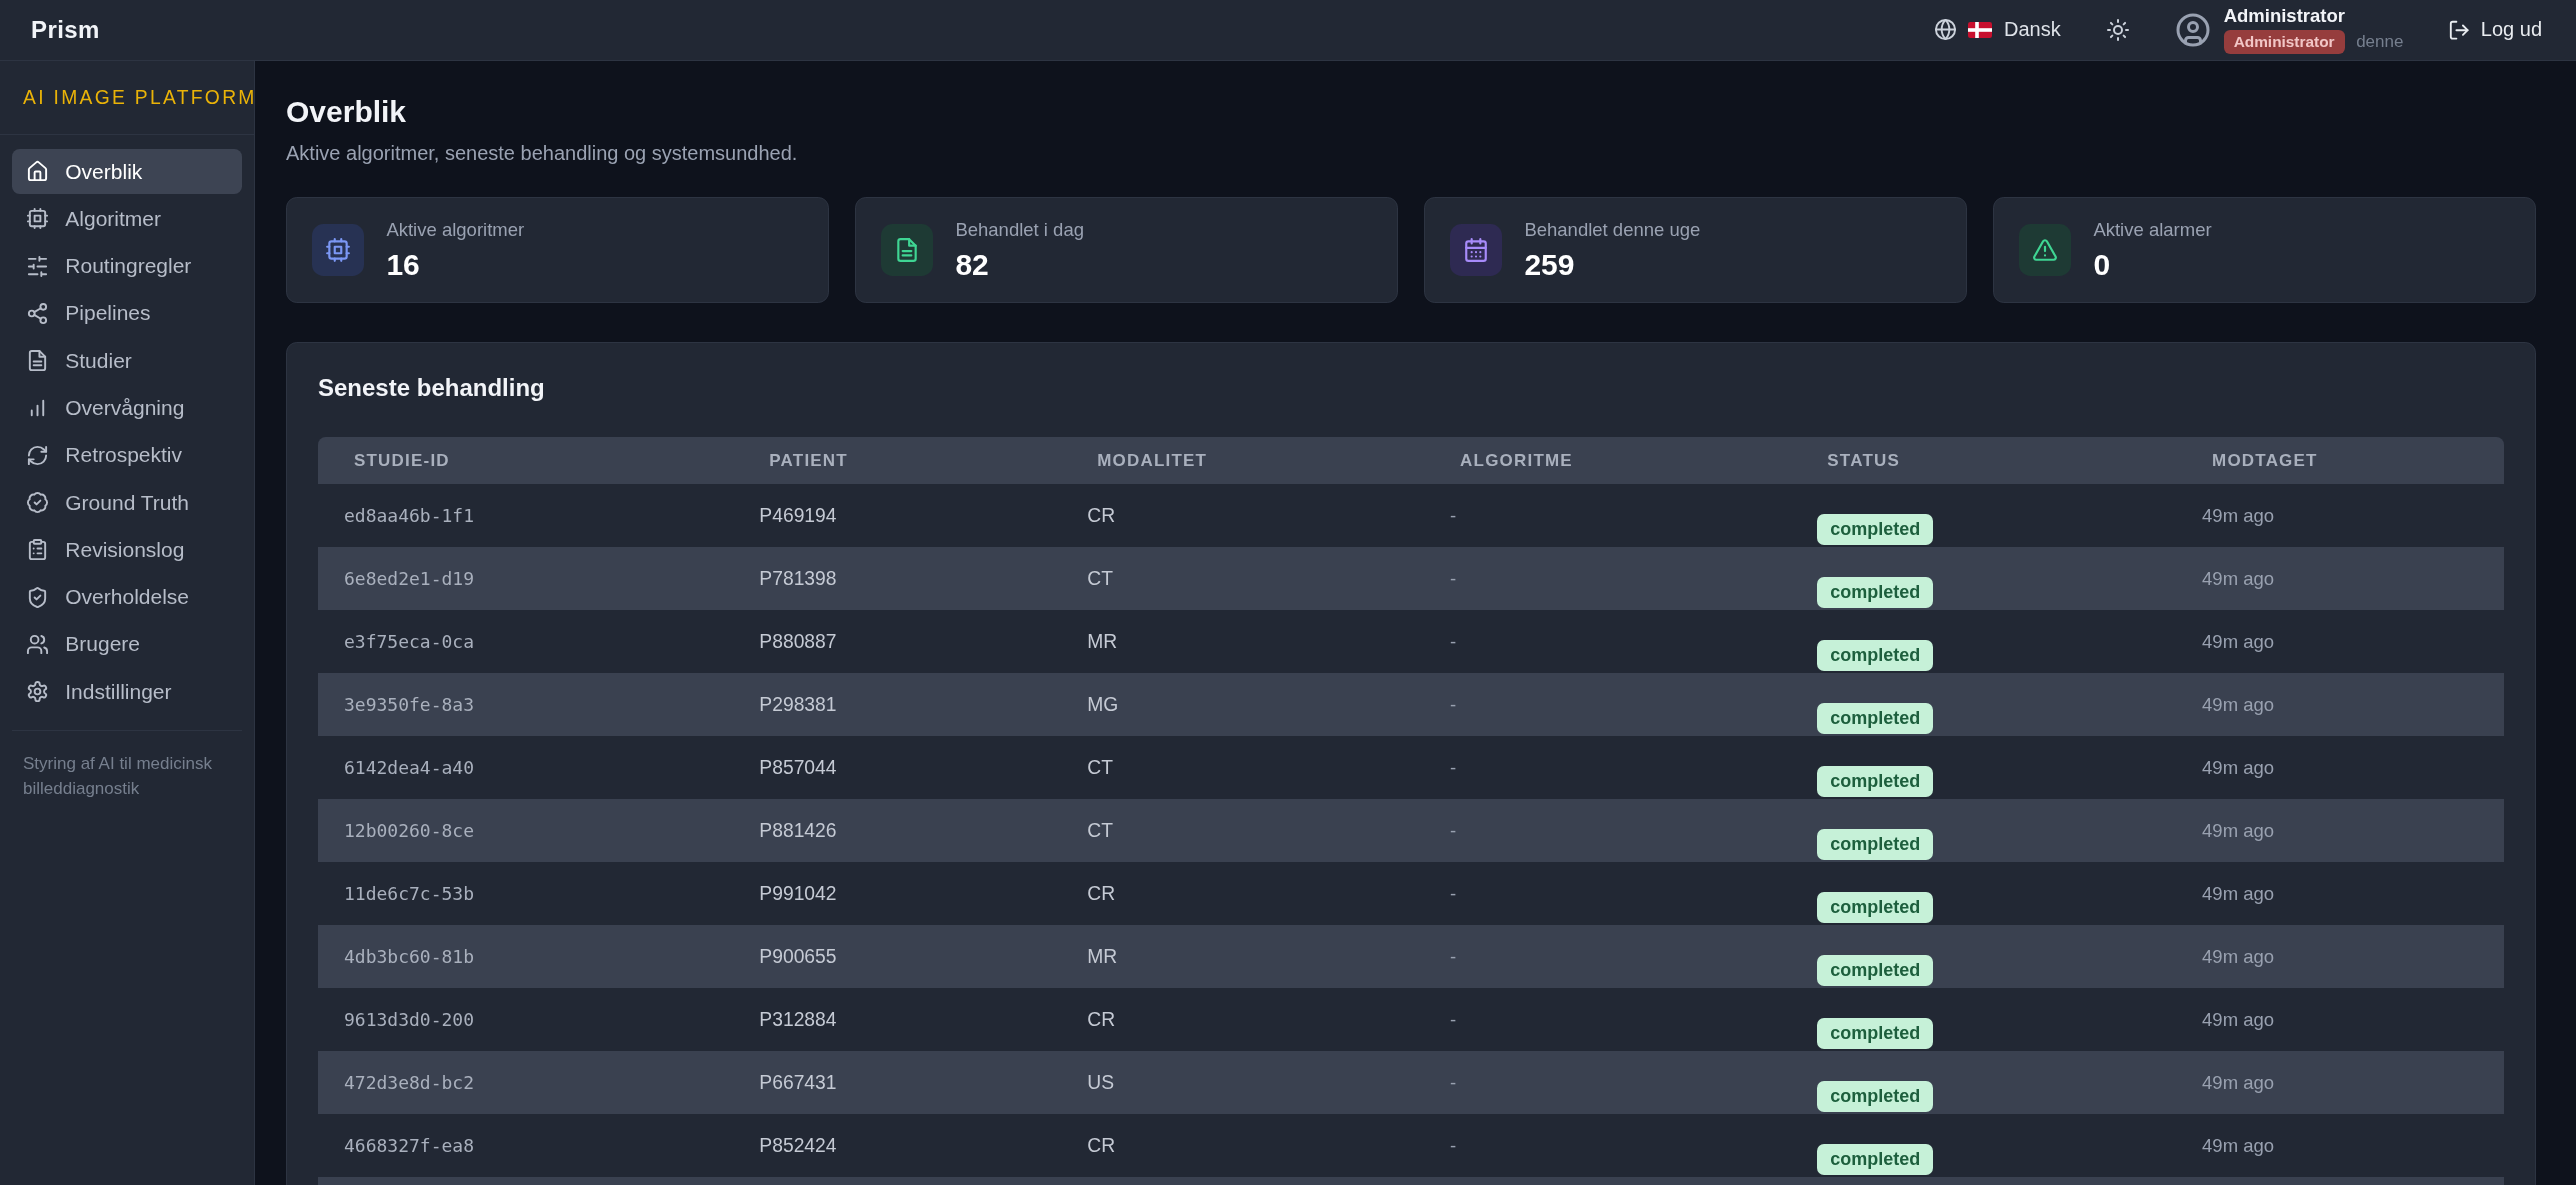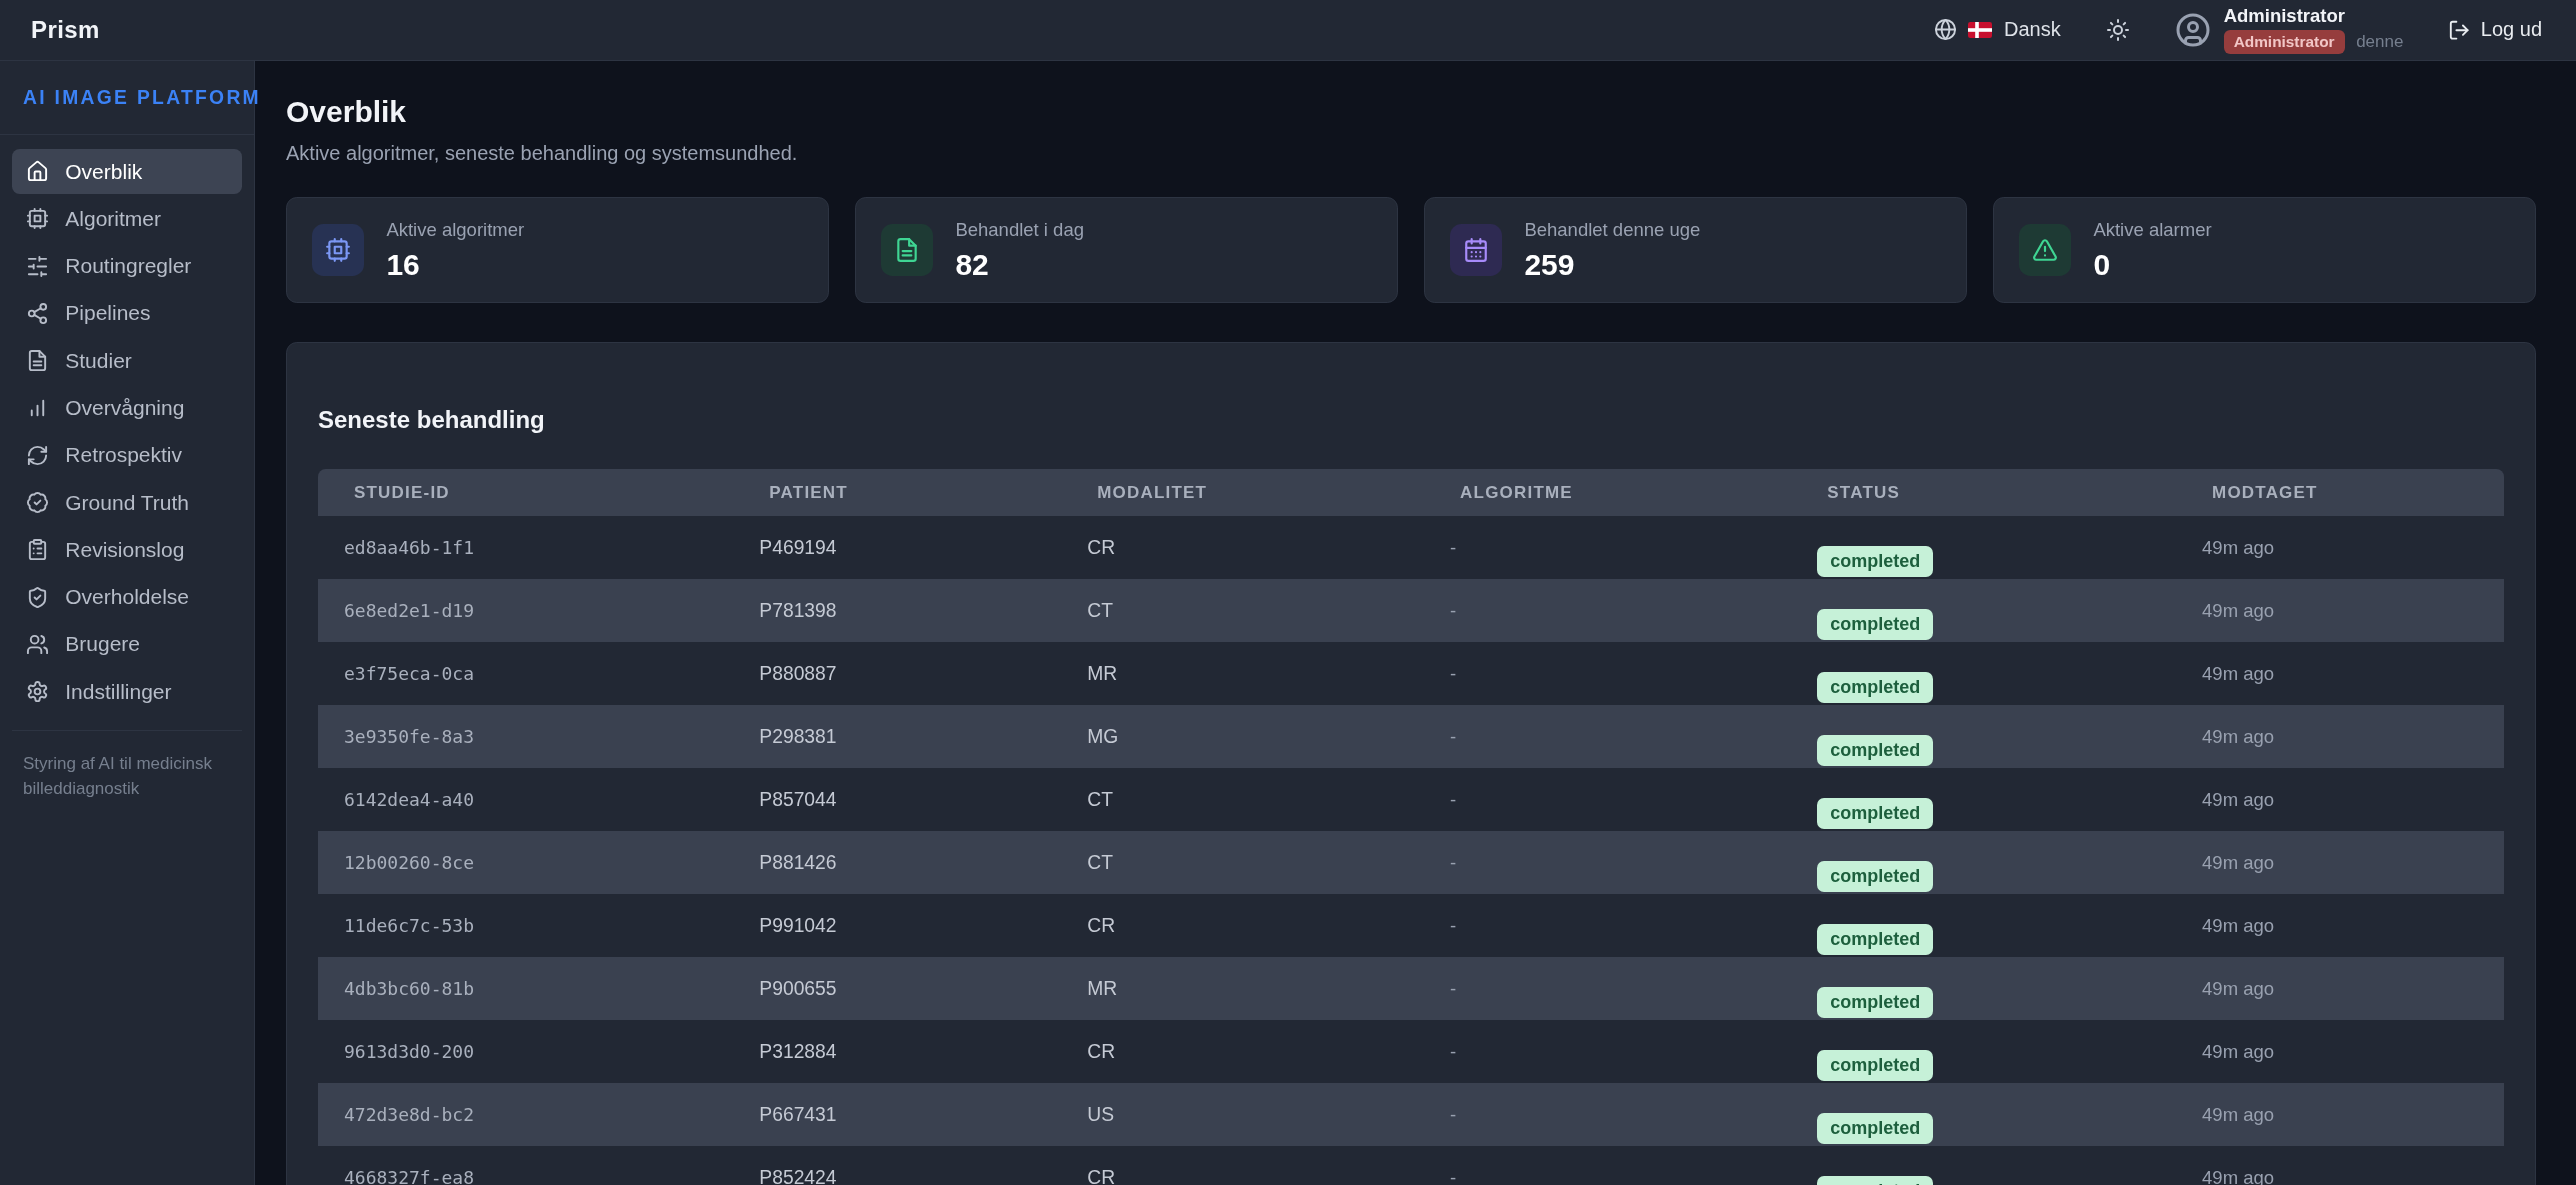--- a/index.html
+++ b/index.html
@@ -36,22 +36,22 @@
   .username { font-size:17px; color:var(--text-faint); }
   .logout { display:flex; align-items:center; gap:10px; font-size:20px; color:#e9ecf0; }
   .logout .svg-slot svg { width:22.4px; height:22.4px; display:block; }
   
   .shell { display:flex; height:1124px; }
   .sidebar {
     width:255px; flex:0 0 255px; background:var(--surface);
     border-right:0.8px solid var(--border); display:flex; flex-direction:column;
   }
   .sidebar-title {
-    padding:25.5px 23px; font-size:19.3px; font-weight:700; letter-spacing:2.3px;
-    border-bottom:0.8px solid var(--border); color:#3b82f6; white-space:nowrap;
+    padding:25.5px 23px; font-size:19.3px; font-weight:400; letter-spacing:2.3px;
+    border-bottom:0.8px solid var(--border); color:#eab308; white-space:nowrap;
   }
   .nav { padding:14px 11.6px 0; }
   .nav-item {
     display:flex; align-items:center; gap:16px; height:45px; padding:0 14.7px;
     border-radius:7.7px; color:#b7bdc9; font-size:21px; margin-bottom:2.3px; cursor:pointer;
   }
   .nav-item.active { background:#3d4453; color:#ffffff; }
   .nav-icon svg { width:23px; height:23px; display:block; }
   .sidebar-divider { border-top:0.8px solid var(--border); margin:13px 11.6px 0; }
   .sidebar-footer { padding:20px 23px; font-size:17px; line-height:1.5; color:var(--text-faint); }
@@ -68,21 +68,21 @@
     width:52px; height:52px; border-radius:11.6px; flex:0 0 52px;
     display:flex; align-items:center; justify-content:center;
   }
   .stat-icon svg { width:26px; height:26px; display:block; }
   .stat-label { font-size:18.5px; color:var(--text-dim); }
   .stat-value { font-size:30px; font-weight:700; margin-top:7px; color:#fff; }
   .panel {
     margin-top:39px; background:var(--surface); border:0.8px solid var(--border);
     border-radius:10.8px; padding:31px 31px 46px;
   }
-  .panel-title { font-size:24px; font-weight:700;margin-top:32px; }
+  .panel-title { font-size:24px; font-weight:700; }
   table { width:100%; border-collapse:collapse; table-layout:fixed; margin-top:35px; }
   thead th {
     background:var(--surface2); height:47px; text-align:left; padding-left:36px;
     font-size:17px; font-weight:700; letter-spacing:1.2px; color:#a9b0bd;
   }
   thead th:first-child { border-top-left-radius:7.7px; }
   thead th:last-child  { border-top-right-radius:7.7px; }
   tbody td { height:63px; padding-left:26px; font-size:19.3px; color:#c5cad4; }
   tbody tr:nth-child(even) { background:var(--surface2); }
   td.mono { font-family:"DejaVu Sans Mono", monospace; font-size:18px; color:#a9b0bd; }

